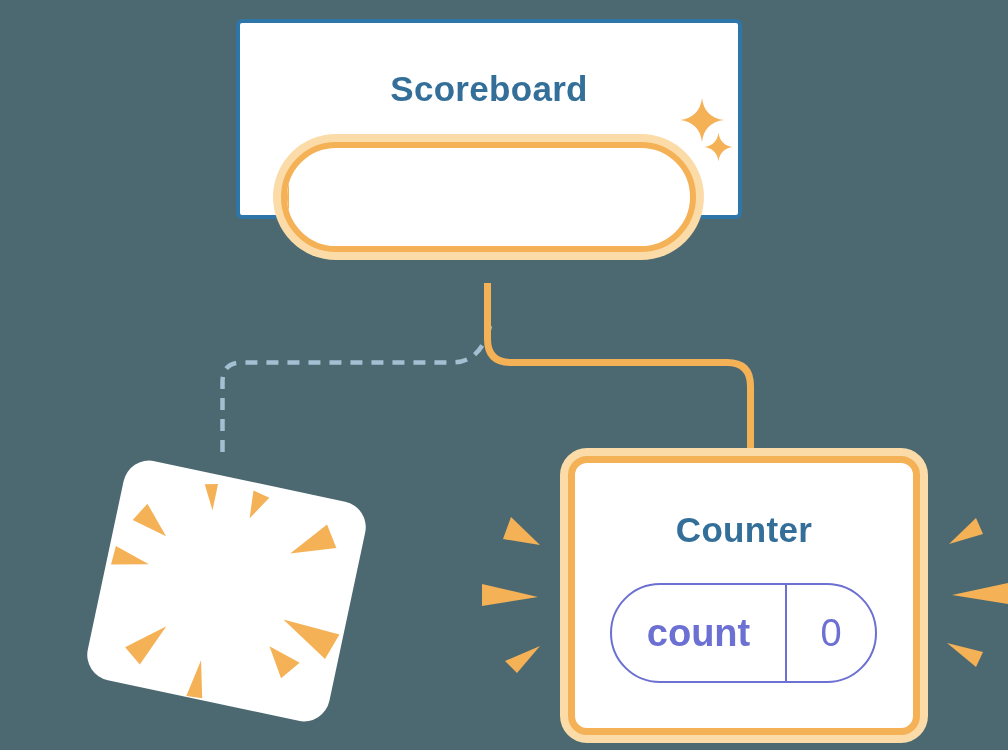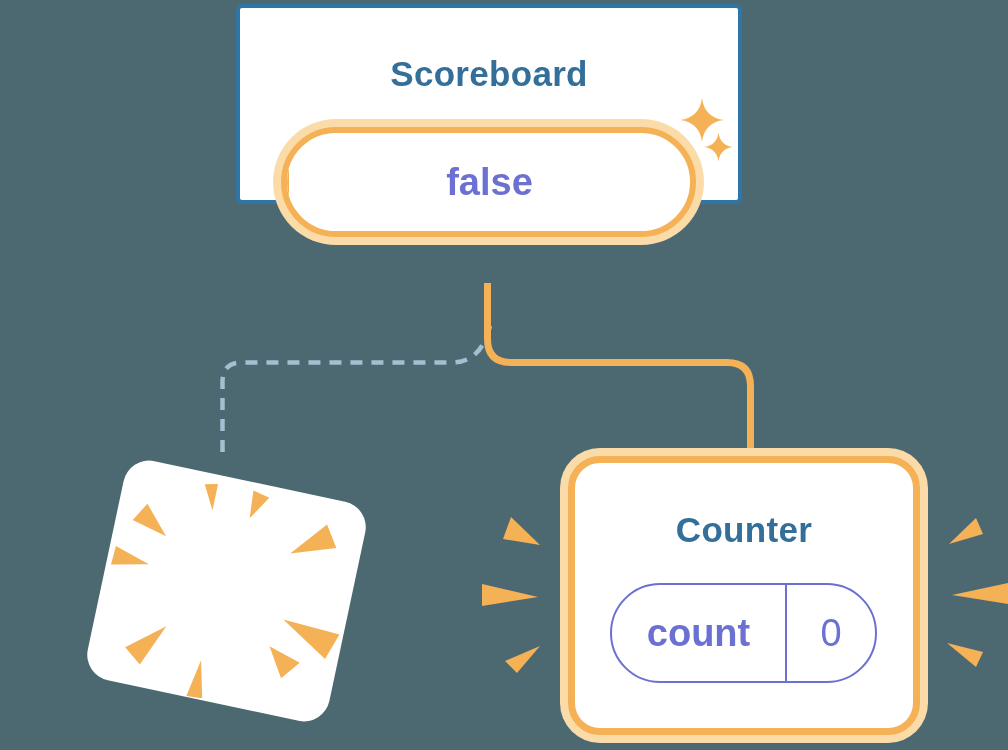--- a/index.html
+++ b/index.html
@@ -12,21 +12,21 @@
   }
   svg{display:block;}
   .overlay{position:absolute;left:0;top:0;pointer-events:none;}
 
   
   .connector-solid{stroke:var(--orange);stroke-width:7;fill:none;}
   .connector-dashed{stroke:var(--dash);stroke-width:4.5;fill:none;stroke-dasharray:12 9;}
 
   
   .card-scoreboard{
-    position:absolute;left:236px;top:4px;width:506px;height:200px;
+    position:absolute;left:236px;top:19px;width:506px;height:200px;
     box-sizing:border-box;background:var(--card-bg);
     border:4px solid var(--blue-border);border-radius:6px;
     z-index:2;
   }
   .card-title{
     text-align:center;color:var(--title);
     font-size:35px;font-weight:700;letter-spacing:.3px;
   }
   .card-scoreboard .card-title{padding-top:46px;}
 
@@ -53,21 +53,21 @@
     position:absolute;left:103px;top:479px;width:247px;height:224px;
     background:var(--card-bg);border-radius:26px;
     transform:rotate(12deg);z-index:2;
   }
   .ray{fill:var(--orange);}
 
   
   .card-counter{
     position:absolute;left:568px;top:456px;width:352px;height:279px;
     box-sizing:border-box;background:var(--card-bg);
-    border:7px solid var(--orange);border-radius:32px;
+    border:7px solid var(--orange);border-radius:19px;
     box-shadow:0 0 0 8px var(--orange-light);
     z-index:2;
   }
   .card-counter .card-title{padding-top:47px;}
   .state-pill-purple{
     position:absolute;left:35px;top:120px;width:267px;height:100px;
     box-sizing:border-box;background:var(--card-bg);
     border:2px solid var(--purple);border-radius:999px;
     display:flex;align-items:stretch;overflow:hidden;
   }
@@ -84,21 +84,20 @@
 
   <svg class="overlay" width="1008" height="750" viewBox="0 0 1008 750" style="z-index:1;">
     <path class="connector-dashed" d="M 490 326 Q 481 362.5 452 362.5 H 242 Q 222.5 362.5 222.5 382 V 460"></path>
     <path class="connector-solid" d="M 487.5 283 V 339 Q 487.5 362.5 511 362.5 H 727 Q 750.5 362.5 750.5 386 V 452"></path>
   </svg>
 
   <div class="card-scoreboard">
     <div class="card-title">Scoreboard</div>
     <div class="state-pill-orange">
       <div class="pill-divider-orange"></div>
-      <div class="pill-cell cell-value">false</div>
     </div>
   </div>
 
   <svg class="sparkle-big" width="44" height="46" viewBox="0 0 24 24">
     <path class="sparkle-fill" d="M12 0 C12.8 7 17 11.2 24 12 C17 12.8 12.8 17 12 24 C11.2 17 7 12.8 0 12 C7 11.2 11.2 7 12 0 Z"></path>
   </svg>
   <svg class="sparkle-small" width="29" height="32" viewBox="0 0 24 24">
     <path class="sparkle-fill" d="M12 0 C12.8 7 17 11.2 24 12 C17 12.8 12.8 17 12 24 C11.2 17 7 12.8 0 12 C7 11.2 11.2 7 12 0 Z"></path>
   </svg>
 

